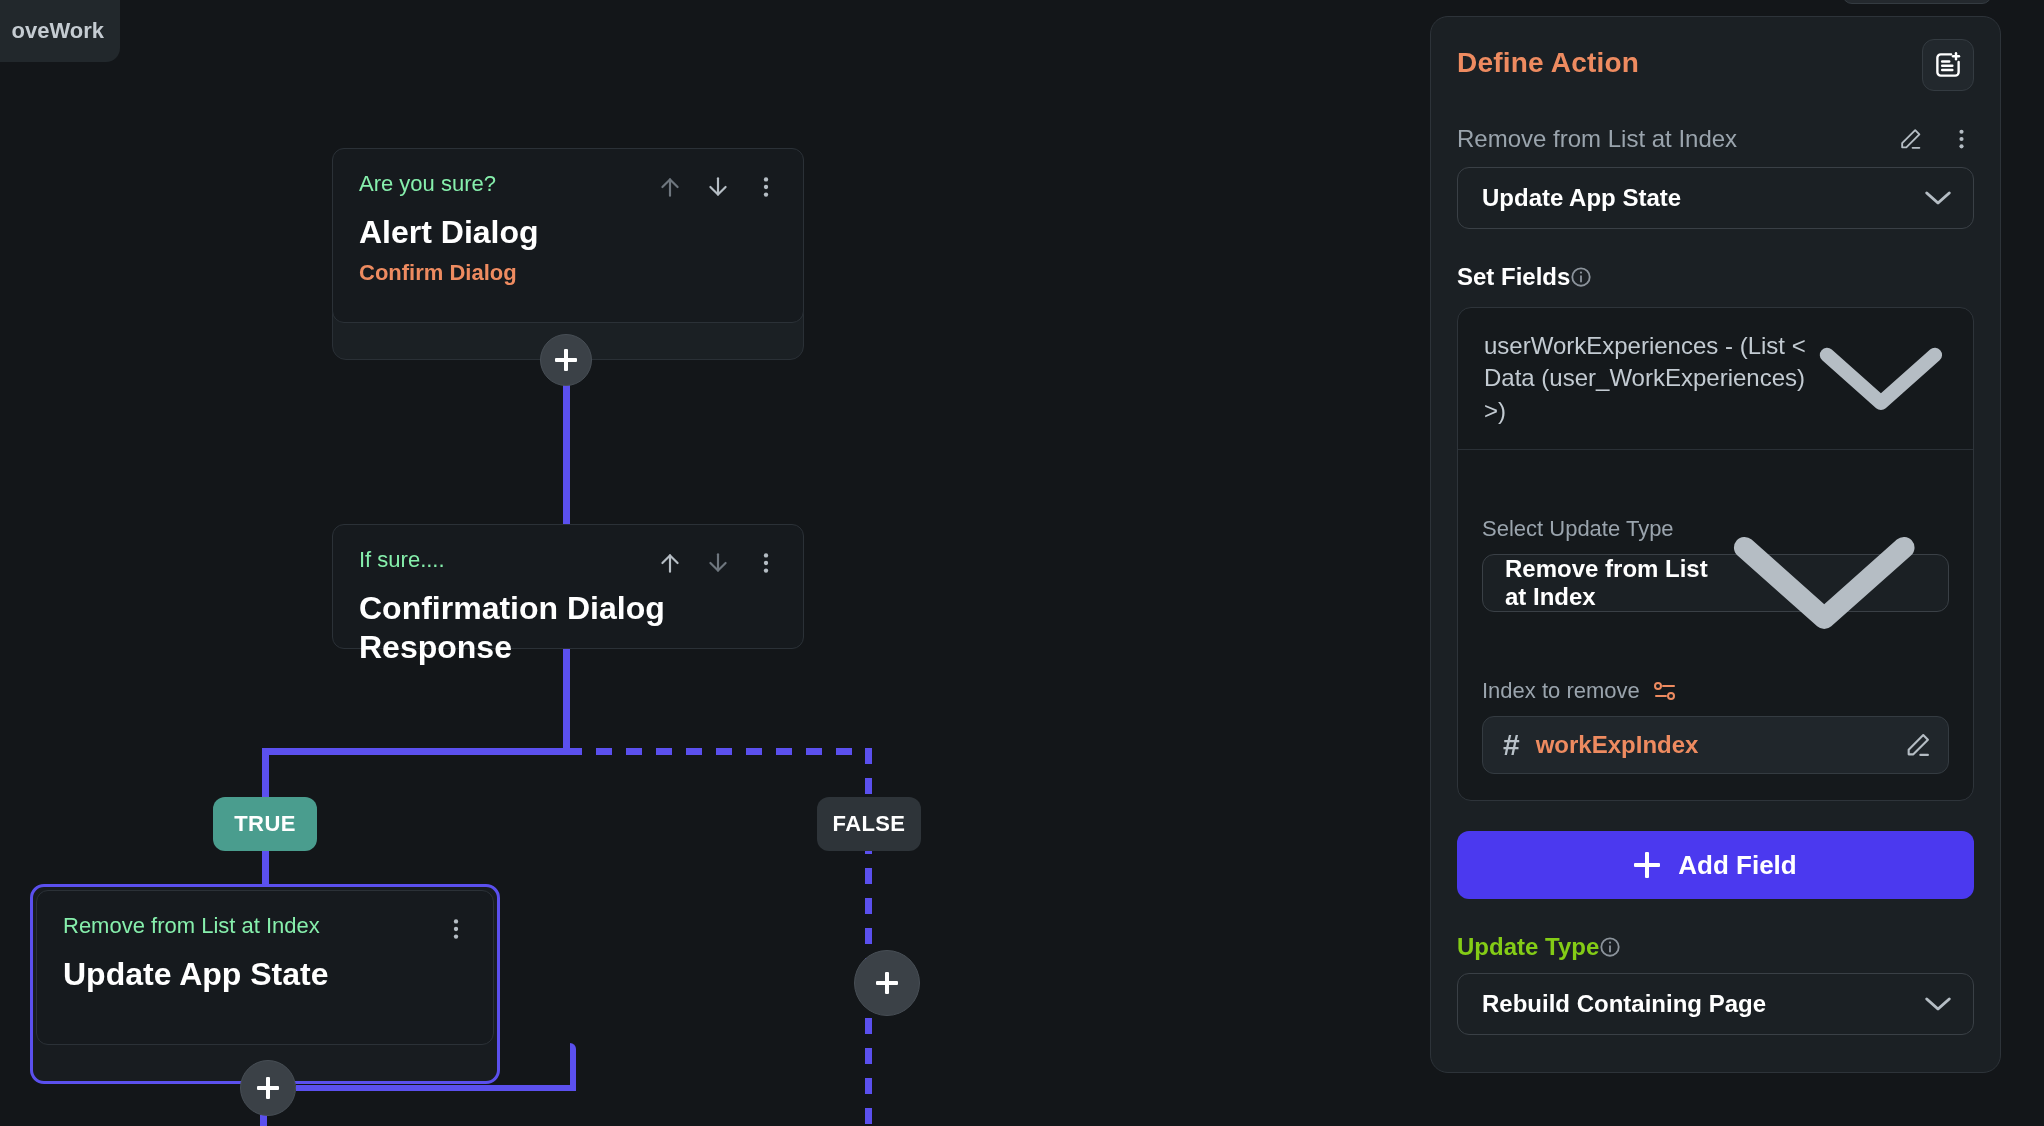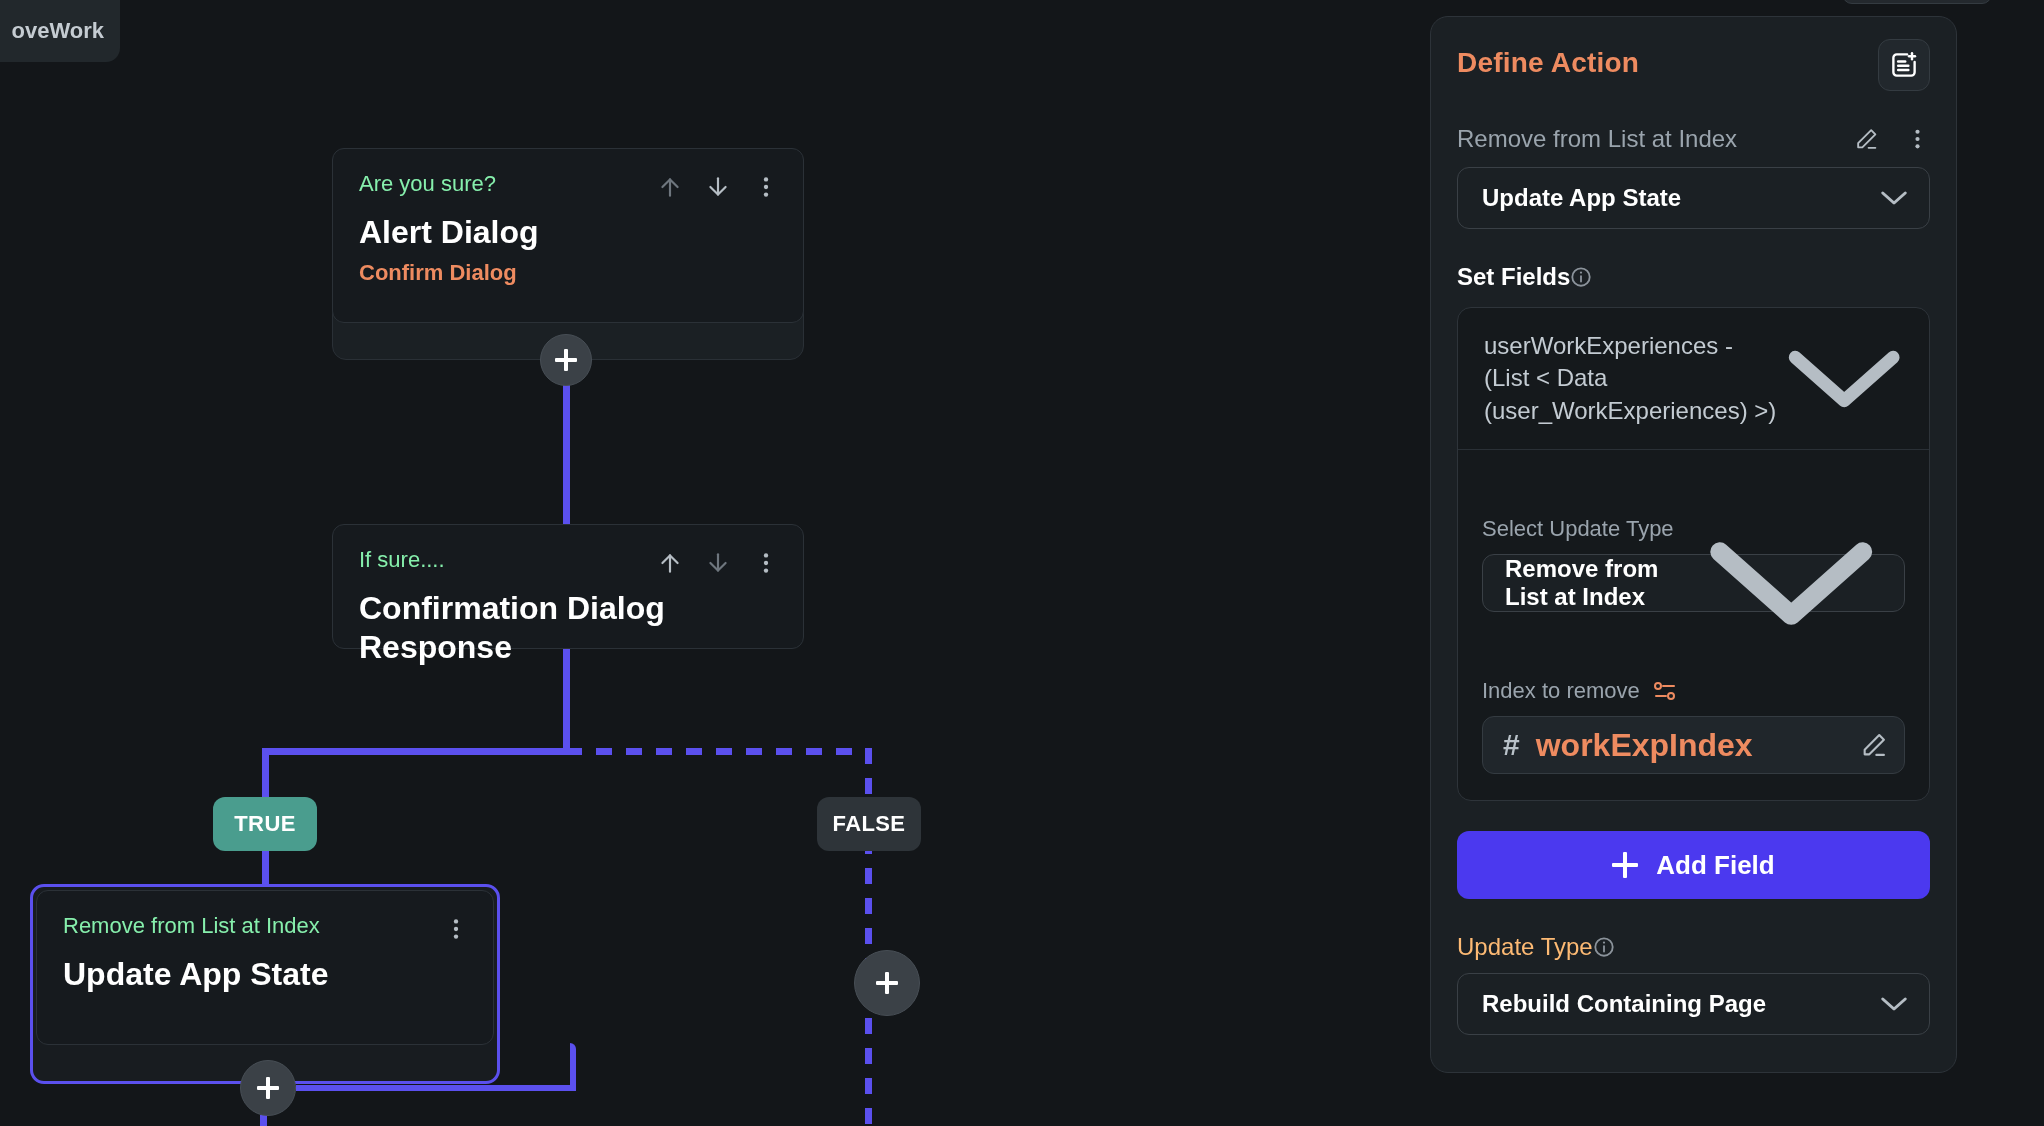--- a/index.html
+++ b/index.html
@@ -82,21 +82,21 @@
     position:absolute; border-radius:12px;
     display:flex; align-items:center; justify-content:center;
     color:#fff; font-size:22px; font-weight:bold; letter-spacing:.4px;
     z-index:5;
   }
   .badge.true{ background:#4a9d8e; }
   .badge.false{ background:#2e3439; }
 
   
   #panel{
-    position:absolute; left:1430px; top:16px; width:527px; height:1057px;
+    position:absolute; left:1430px; top:16px; width:571px; height:1057px;
     background:#1b2024; border:1px solid #2d3339; border-radius:18px;
     padding:30px 26px 0 26px;
   }
   .panel-head{ display:flex; align-items:flex-start; justify-content:space-between; }
   .panel-title{ color:#ee8b60; font-size:28px; font-weight:bold; letter-spacing:.2px;}
   .head-btn{
     width:52px; height:52px; border-radius:12px;
     background:#22282d; border:1px solid #343b41;
     display:flex; align-items:center; justify-content:center; margin-top:-8px;
   }
@@ -140,35 +140,35 @@
     background:#1b2024; border:1px solid #3a4046; border-radius:12px;
     display:flex; align-items:center; justify-content:space-between;
     padding:0 18px 0 22px; color:#fff; font-size:24px; font-weight:bold;
   }
   .token{
     margin-top:12px; height:58px; width:100%;
     background:#20262b; border:1px solid #343b41; border-radius:12px;
     display:flex; align-items:center; padding:0 16px 0 20px; gap:16px;
   }
   .token .hash{ color:#b9c2c9; font-size:30px; font-weight:bold; line-height:1;}
-  .token .val{ color:#ee8b60; font-size:32px; font-weight:bold; flex:1;}
+  .token .val{ color:#ee8b60; font-size:24px; font-weight:bold; flex:1;}
   .token .pen{ width:28px; height:28px;}
   .spacer-22{ height:22px;}
 
   .primary-btn{
     margin-top:30px; width:100%; height:68px; border-radius:12px;
     background:#4b39ef; color:#fff; font-size:26px; font-weight:bold;
     display:flex; align-items:center; justify-content:center; gap:18px;
   }
   .primary-btn .pl{ position:relative; width:26px; height:26px;}
   .primary-btn .pl::before,.primary-btn .pl::after{content:"";position:absolute;background:#fff;border-radius:1px;}
   .primary-btn .pl::before{left:0;top:11px;width:26px;height:4px;}
   .primary-btn .pl::after{left:11px;top:0;width:4px;height:26px;}
 
-  .sec-label.dim .t{ color:#fdba74; font-weight:normal;}
+  .sec-label.dim .t{ color:#84cc16; font-weight:bold;}
 </style>
 </head>
 <body>
 
 <div id="root">
 
   <div class="tab">
     <span>oveWork</span>
   </div>
   <div class="top-sliver"></div>

